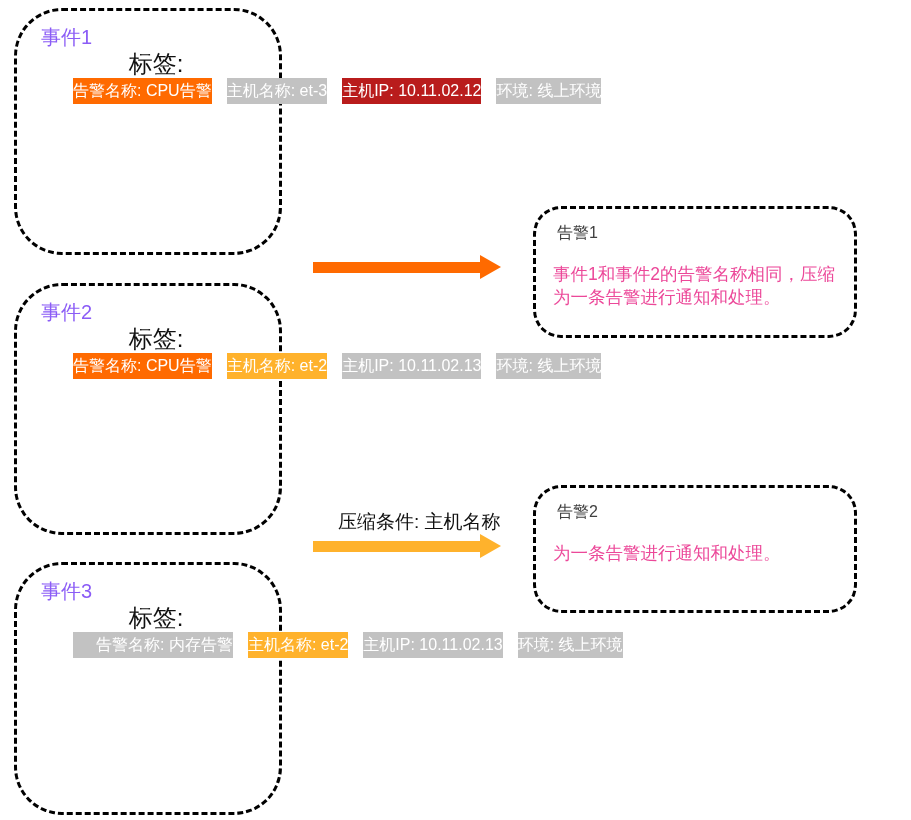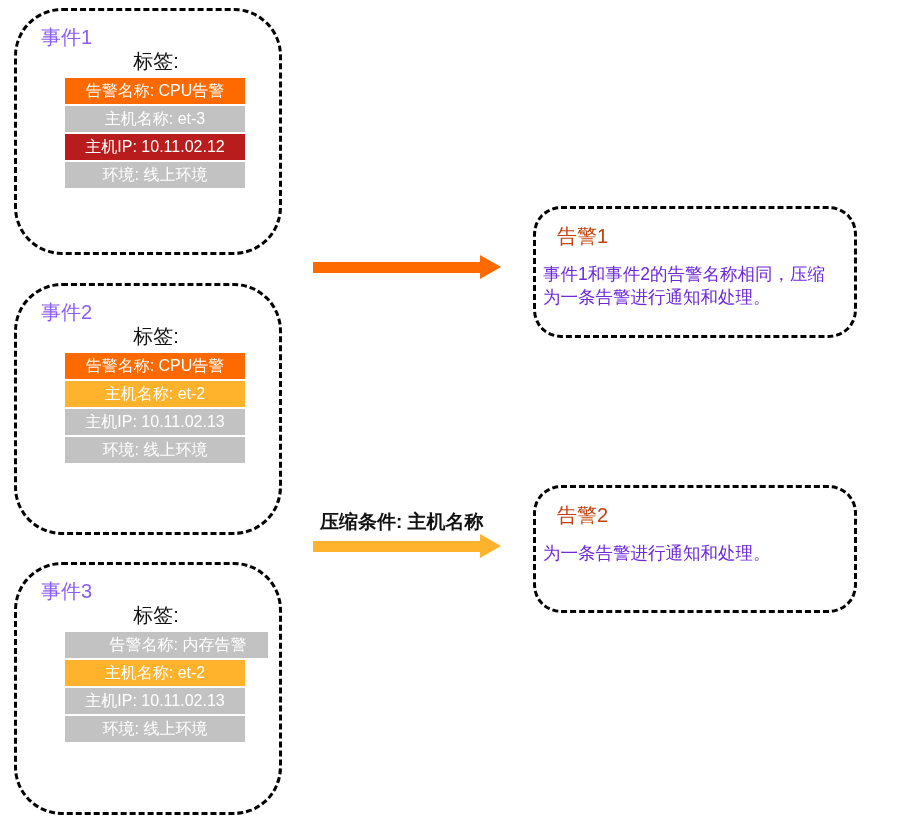--- a/index.html
+++ b/index.html
@@ -33,51 +33,50 @@
     font-size: 20px;
     color: #8b5cf6;
     white-space: nowrap;
   }
   .tags-label {
     position: absolute;
     left: 0; right: 0;
     top: 37px;
     text-align: center;
     padding-left: 16px;
-    font-size: 20px;
+    font-size: 24px;
     color: #111;
   }
   .tags {
     position: absolute;
-    left: 48px;
+    left: 56px;
     top: 67px;
     width: 180px;
     display: flex;
-    flex-direction: column;
-    gap: 2px;
+    gap: 15px;
   }
   .tag {
     width: 180px;
     height: 26px;
     line-height: 26px;
     text-align: center;
     color: #ffffff;
     font-size: 16px;
     white-space: nowrap;
   }
 
   
   .flow-label {
     position: absolute;
     font-size: 19px;
     color: #111;
     white-space: nowrap;
   }
   #flow-label-1 { left: 325px; top: 231px; }
-  #flow-label-2 { left: 320px; top: 509px; font-weight: bold; }
+  #flow-label-2 { left: 338px; top: 509px; }
 
   .arrow-shaft {
     position: absolute;
     left: 313px;
     width: 167px;
     height: 11px;
   }
   #arrow-shaft-1 { top: 262px; }
   #arrow-shaft-2 { top: 541px; }
 
@@ -102,32 +101,32 @@
     box-sizing: border-box;
     background: #fff;
   }
   #alert-1 { top: 206px; height: 132px; }
   #alert-2 { top: 485px; height: 128px; }
 
   .alert-title {
     position: absolute;
     left: 21px;
     top: 14px;
-    font-size: 20px;
-    color: #c2410c;
+    font-size: 16px;
+    color: #404040;
     white-space: nowrap;
   }
   .alert-desc {
     position: absolute;
-    left: 7px;
+    left: 17px;
     top: 54px;
     width: 296px;
     font-size: 17.5px;
     line-height: 23px;
-    color: #6d28d9;
+    color: #ec4899;
   }
   .alert-desc div { white-space: nowrap; }
 </style>
 </head>
 <body>
 
 <div class="canvas">
 
   <div class="event-box" id="event-1">
     <div class="event-title">事件1</div>

